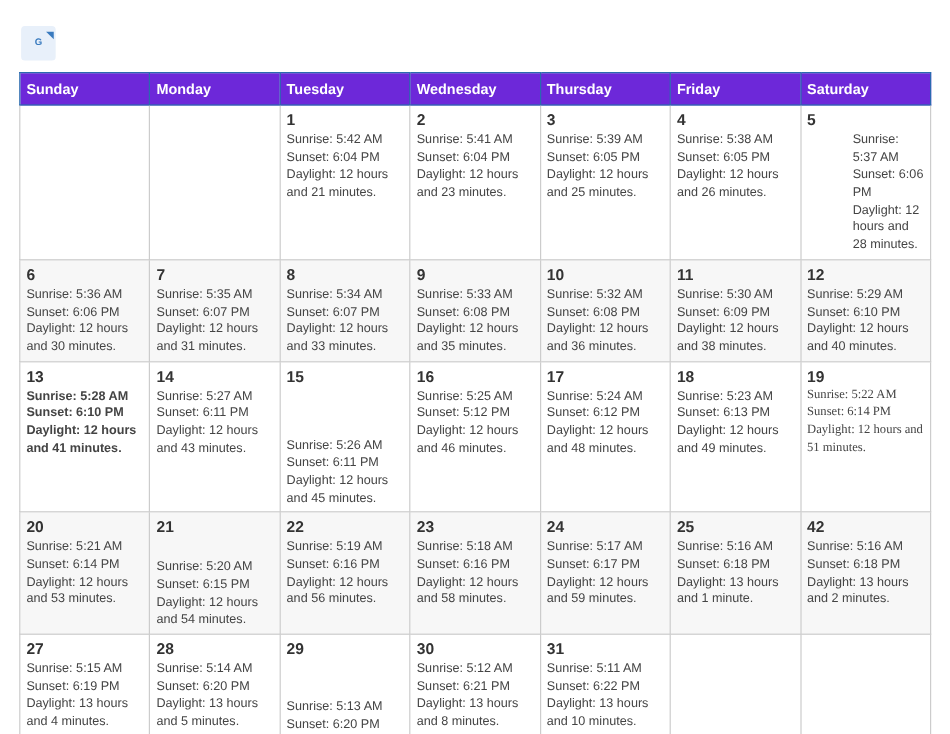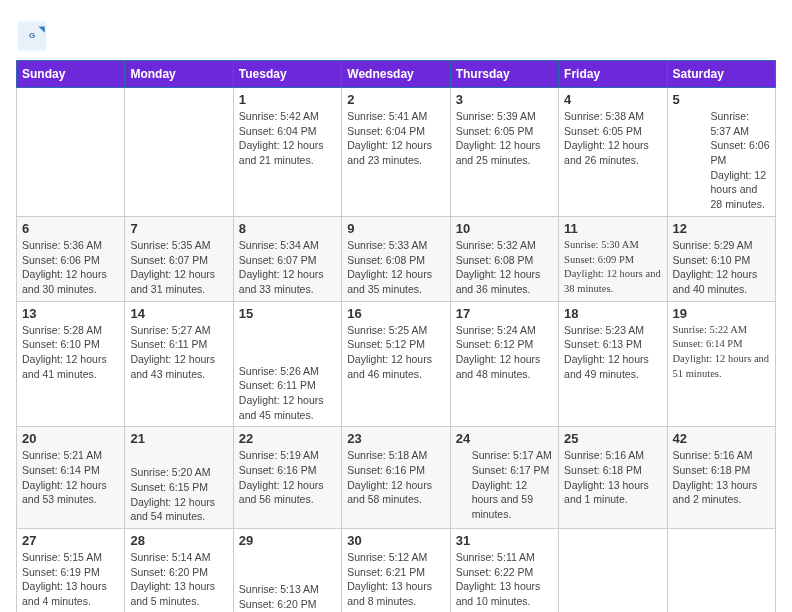--- a/index.html
+++ b/index.html
@@ -185,35 +185,35 @@
 Daylight: 12 hours and 35 minutes.</div>
         </td>
         <td>
           <span class="day-number">10</span>
           <div class="day-info" style="white-space: pre-line;">Sunrise: 5:32 AM
 Sunset: 6:08 PM
 Daylight: 12 hours and 36 minutes.</div>
         </td>
         <td>
           <span class="day-number">11</span>
-          <div class="day-info" style="white-space: pre-line; font-family: Liberation Serif, serif;">Sunrise: 5:30 AM
+          <div class="day-info" style="white-space: pre-line;">Sunrise: 5:30 AM
 Sunset: 6:09 PM
 Daylight: 12 hours and 38 minutes.</div>
         </td>
         <td>
           <span class="day-number">12</span>
           <div class="day-info" style="white-space: pre-line;">Sunrise: 5:29 AM
 Sunset: 6:10 PM
 Daylight: 12 hours and 40 minutes.</div>
         </td>
       </tr>
       <tr>
         <td>
           <span class="day-number">13</span>
-          <div class="day-info" style="white-space: pre-line;">Sunrise: 5:28 AM
+          <div class="day-info" style="white-space: pre-line; font-weight: bold;">Sunrise: 5:28 AM
 Sunset: 6:10 PM
 Daylight: 12 hours and 41 minutes.</div>
         </td>
         <td>
           <span class="day-number">14</span>
           <div class="day-info" style="white-space: pre-line;">Sunrise: 5:27 AM
 Sunset: 6:11 PM
 Daylight: 12 hours and 43 minutes.</div>
         </td>
         <td>
@@ -267,21 +267,21 @@
 Daylight: 12 hours and 56 minutes.</div>
         </td>
         <td>
           <span class="day-number">23</span>
           <div class="day-info" style="white-space: pre-line;">Sunrise: 5:18 AM
 Sunset: 6:16 PM
 Daylight: 12 hours and 58 minutes.</div>
         </td>
         <td>
           <span class="day-number">24</span>
-          <div class="day-info" style="white-space: pre-line; margin-left: 16px;">Sunrise: 5:17 AM
+          <div class="day-info" style="white-space: pre-line;">Sunrise: 5:17 AM
 Sunset: 6:17 PM
 Daylight: 12 hours and 59 minutes.</div>
         </td>
         <td>
           <span class="day-number">25</span>
           <div class="day-info" style="white-space: pre-line;">Sunrise: 5:16 AM
 Sunset: 6:18 PM
 Daylight: 13 hours and 1 minute.</div>
         </td>
         <td>

